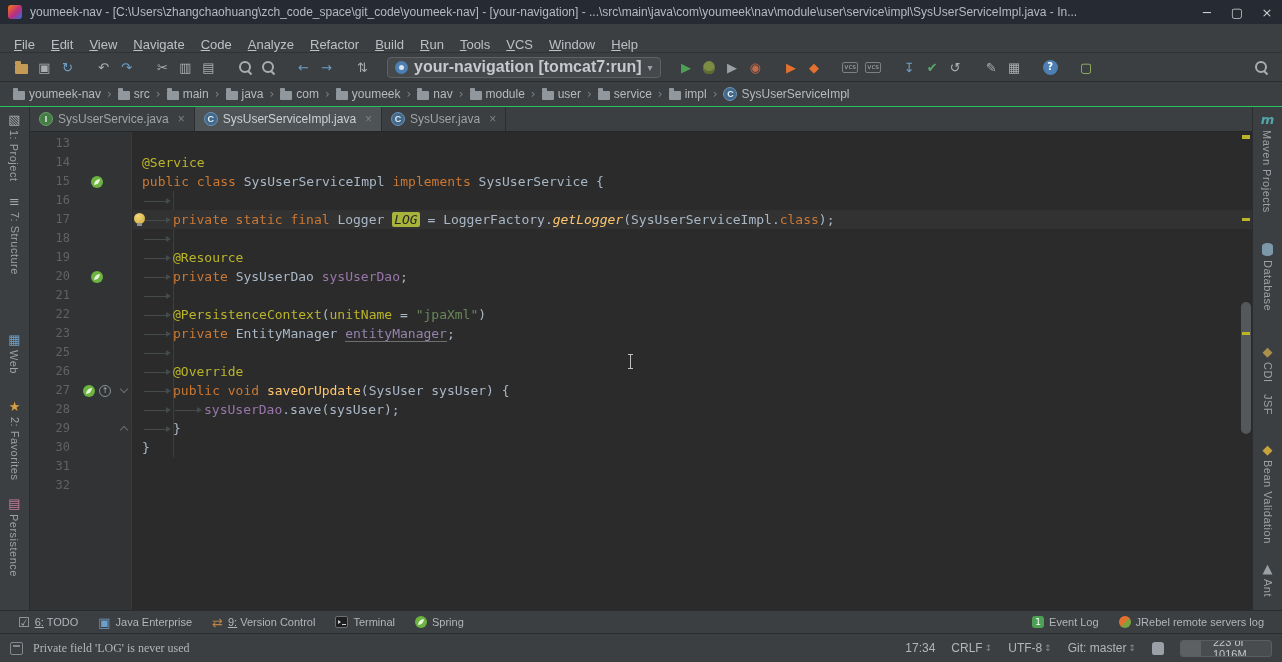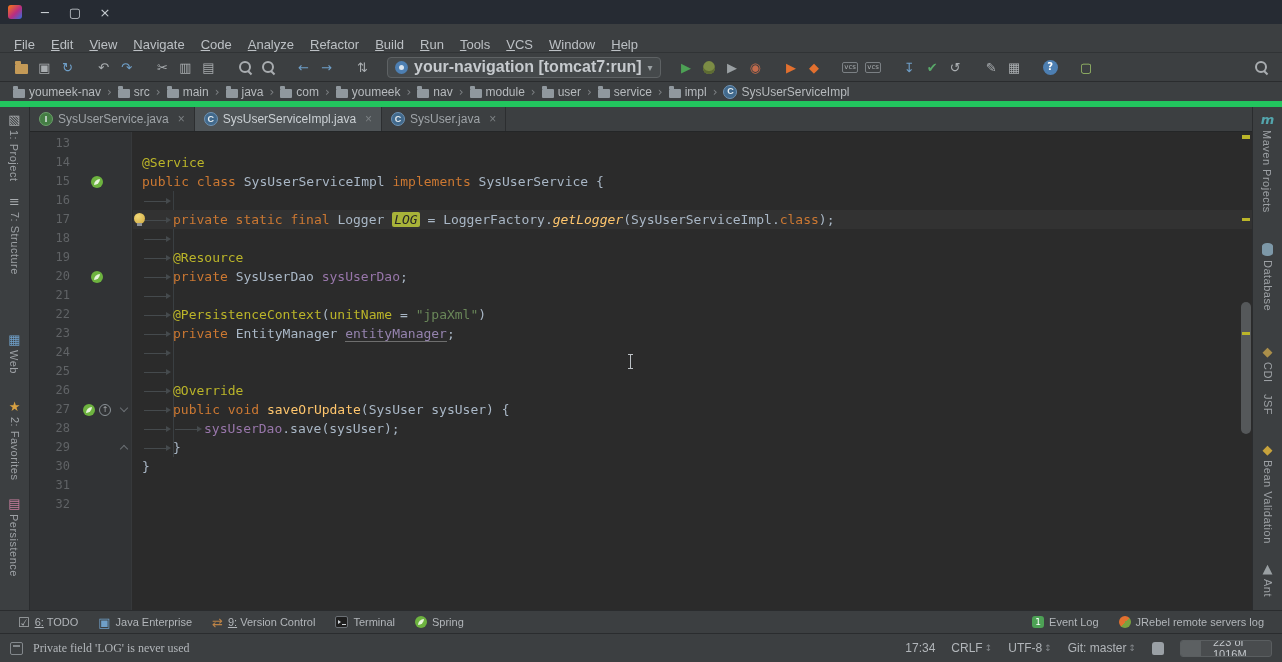--- a/index.html
+++ b/index.html
@@ -29,21 +29,21 @@
   .tb-btn { width:23px; height:23px; display:flex; align-items:center; justify-content:center; border-radius:3px; }
   .tb-far { margin-left:auto; display:flex; align-items:center; }
   .run-combo { height:21px; min-width:218px; display:flex; align-items:center; gap:6px;
                background:#45494b; border:1px solid #5e6264; border-radius:4px; padding:0 7px; margin-right:14px; }
   .combo-label { font-size:16px; font-weight:bold; color:#c6cace; white-space:nowrap; }
   .combo-arrow { margin-left:auto; font-size:10px; color:#9aa0a3; font-family:"DejaVu Sans",sans-serif; }
   .combo-gear { width:13px; height:13px; border-radius:50%; background:#4d7fb2; position:relative; flex:0 0 auto; }
   .combo-gear::after { content:""; position:absolute; inset:4px; border-radius:50%; background:#d9e4ee; }
 
   
-  .breadcrumbs { height:25px; background:#3c3f41; border-bottom:6px solid #22c55e; display:flex;
+  .breadcrumbs { height:25px; background:#3c3f41; border-bottom:1px solid #22c55e; display:flex;
                  align-items:center; padding-left:10px; flex:0 0 auto; font-size:12px; color:#b6babd; }
   .crumb { display:flex; align-items:center; gap:4px; padding:1px 3px; }
   .crumb-sep { color:#7d8184; margin:0 3px; font-family:"DejaVu Sans",sans-serif; }
 
   
   .main { flex:1; display:flex; min-height:0; }
   .strip { width:30px; background:#3c3f41; display:flex; flex-direction:column; align-items:center; flex:0 0 auto; }
   .strip.left  { border-right:1px solid #2a2c2e; }
   .strip.right { border-left:1px solid #2a2c2e; }
   .strip-btn { display:flex; flex-direction:column; align-items:center; gap:4px; }
@@ -160,20 +160,21 @@
   .ficon-interface { background:#447d44; border:1px solid #6aa06a; }
   .ficon-class { background:#41698c; border:1px solid #6e93b5; }
 </style>
 </head>
 <body>
 
 <div class="app">
 
   <div class="titlebar">
     <span class="app-icon"></span>
+    <span class="title-text">youmeek-nav - [C:\Users\zhangchaohuang\zch_code_space\git_code\youmeek-nav] - [your-navigation] - ...\src\main\java\com\youmeek\nav\module\user\service\impl\SysUserServiceImpl.java - In...</span>
     <div class="win-controls" id="win-controls">
         <span class="win-btn">
           <span class="icon i-minimize" style="color: rgb(200, 205, 210);">─</span>
         </span>
         <span class="win-btn">
           <span class="icon i-maximize" style="color: rgb(200, 205, 210);">▢</span>
         </span>
         <span class="win-btn">
           <span class="icon i-close" style="color: rgb(200, 205, 210);">×</span>
         </span>
@@ -494,26 +495,20 @@
               <span class="fold"></span>
               <span class="codetext"><span class="ws"></span><span class="seg a">@PersistenceContext</span><span class="seg t">(</span><span class="seg aa">unitName</span><span class="seg t"> = </span><span class="seg s">"jpaXml"</span><span class="seg t">)</span></span>
             </div>
             <div class="cl">
               <span class="ln">23</span>
               <span class="gi"></span>
               <span class="fold"></span>
               <span class="codetext"><span class="ws"></span><span class="seg k">private </span><span class="seg t">EntityManager </span><span class="seg fu">entityManager</span><span class="seg t">;</span></span>
             </div>
             <div class="cl">
-              <span class="ln">24</span>
-              <span class="gi"></span>
-              <span class="fold"></span>
-              <span class="codetext"><span class="ws"></span></span>
-            </div>
-            <div class="cl">
               <span class="ln">25</span>
               <span class="gi"></span>
               <span class="fold"></span>
               <span class="codetext"><span class="ws"></span></span>
             </div>
             <div class="cl">
               <span class="ln">26</span>
               <span class="gi"></span>
               <span class="fold"></span>
               <span class="codetext"><span class="ws"></span><span class="seg a">@Override</span></span>

